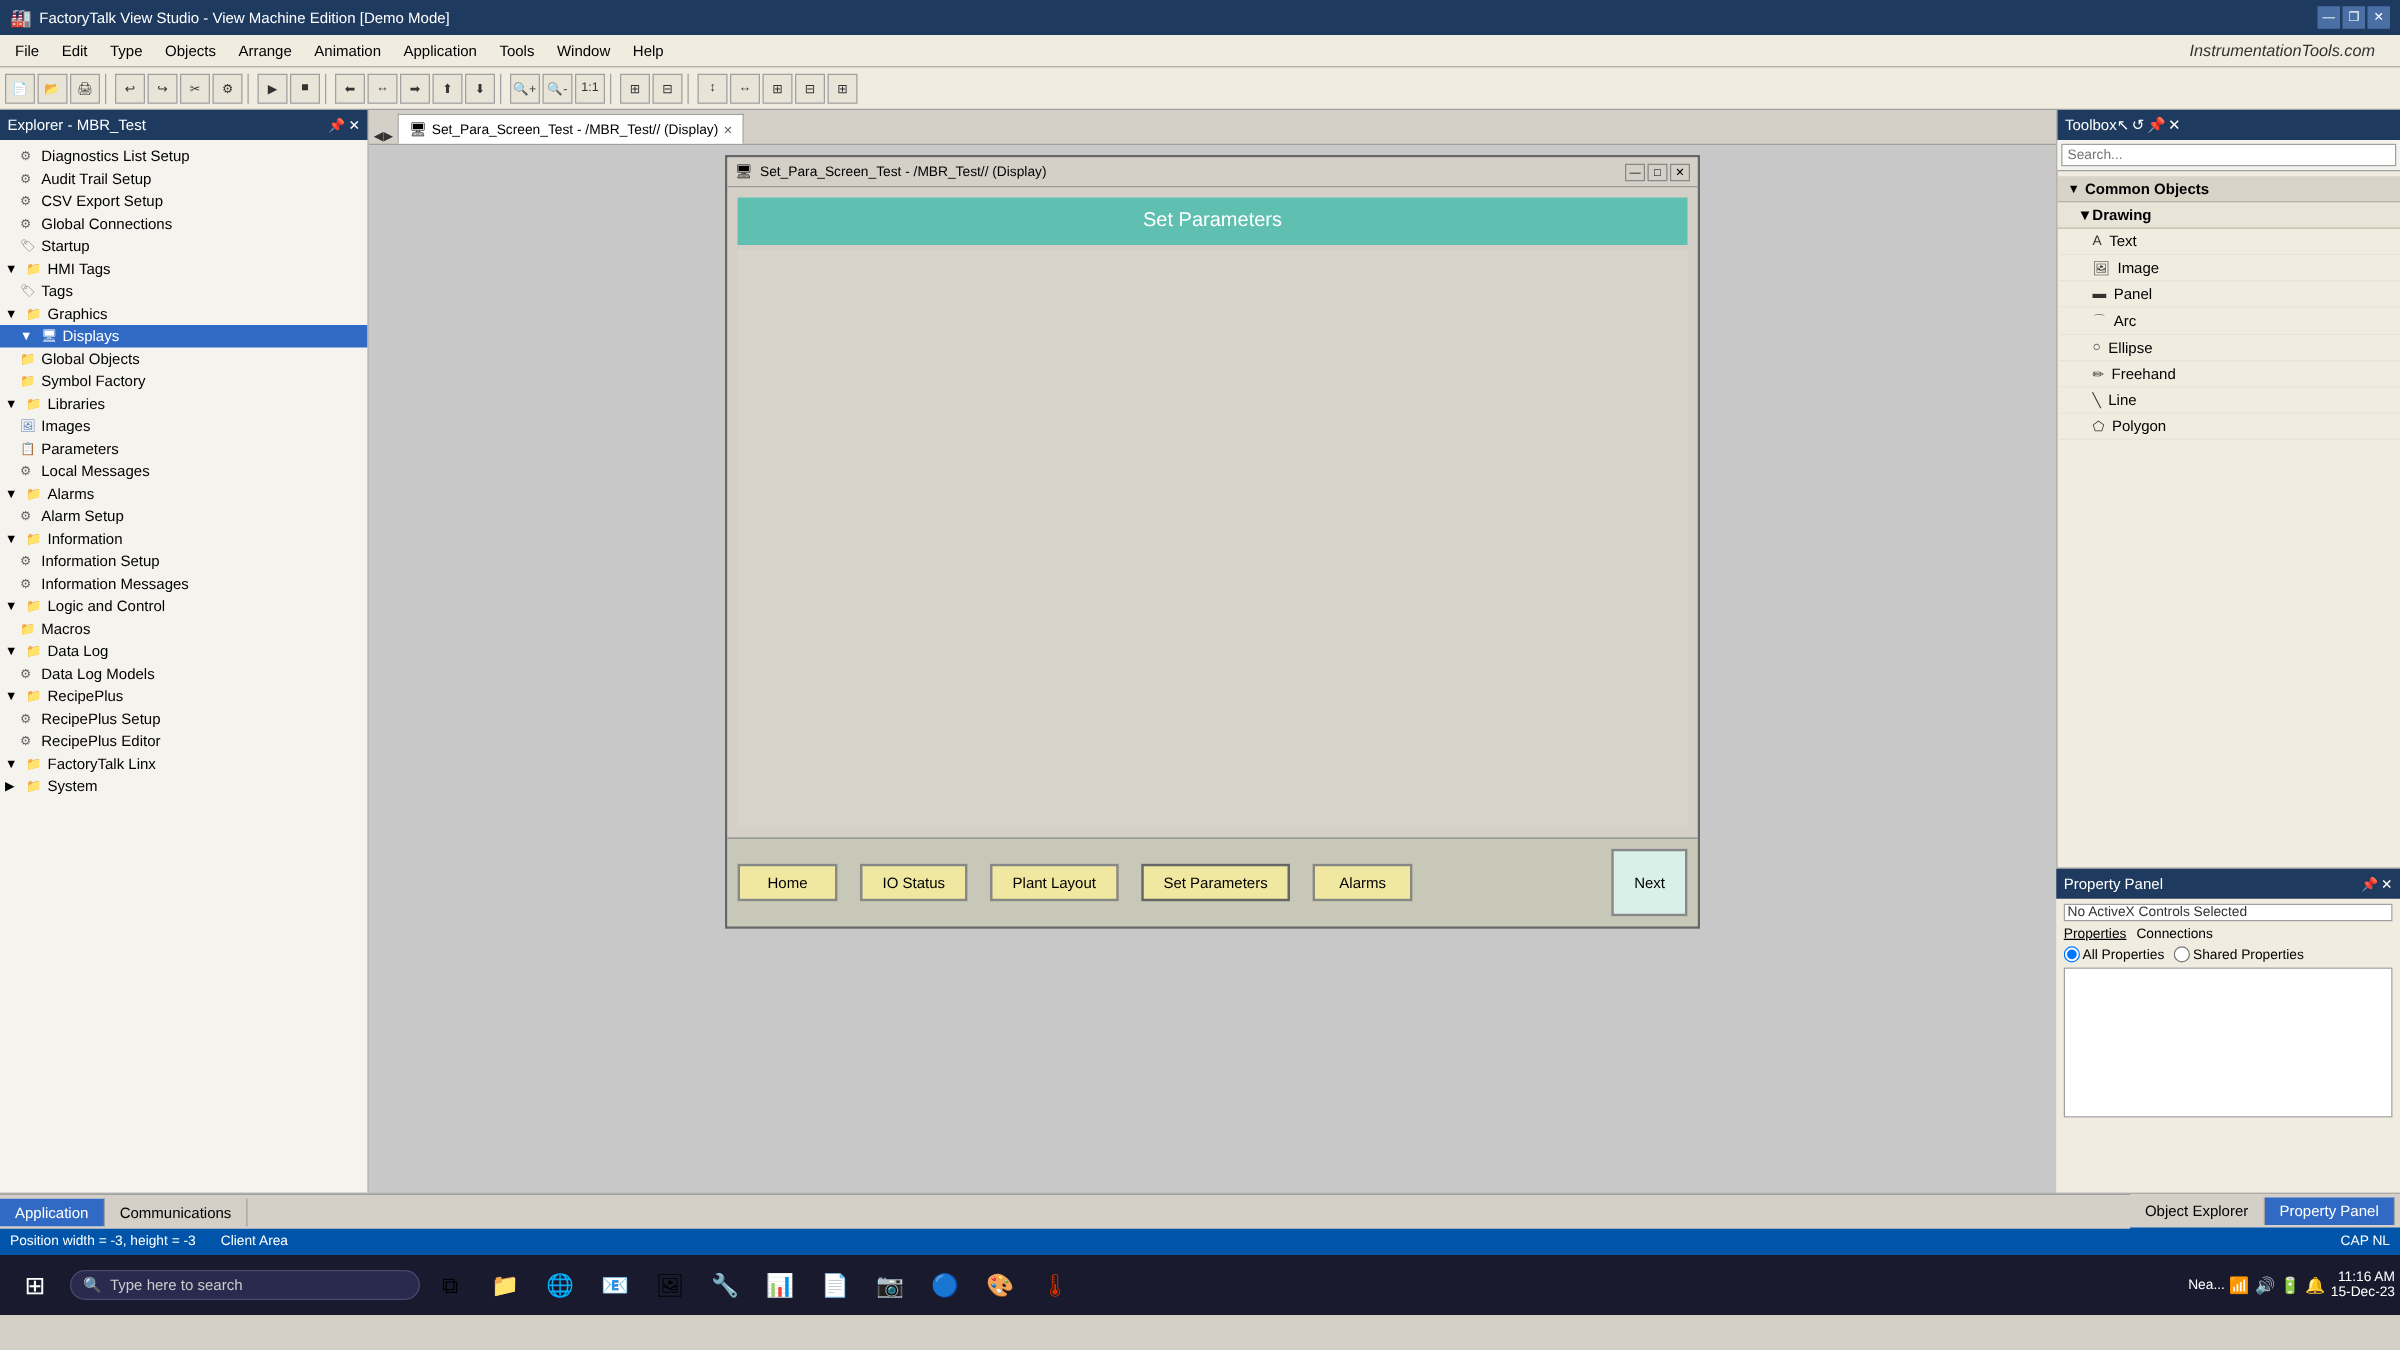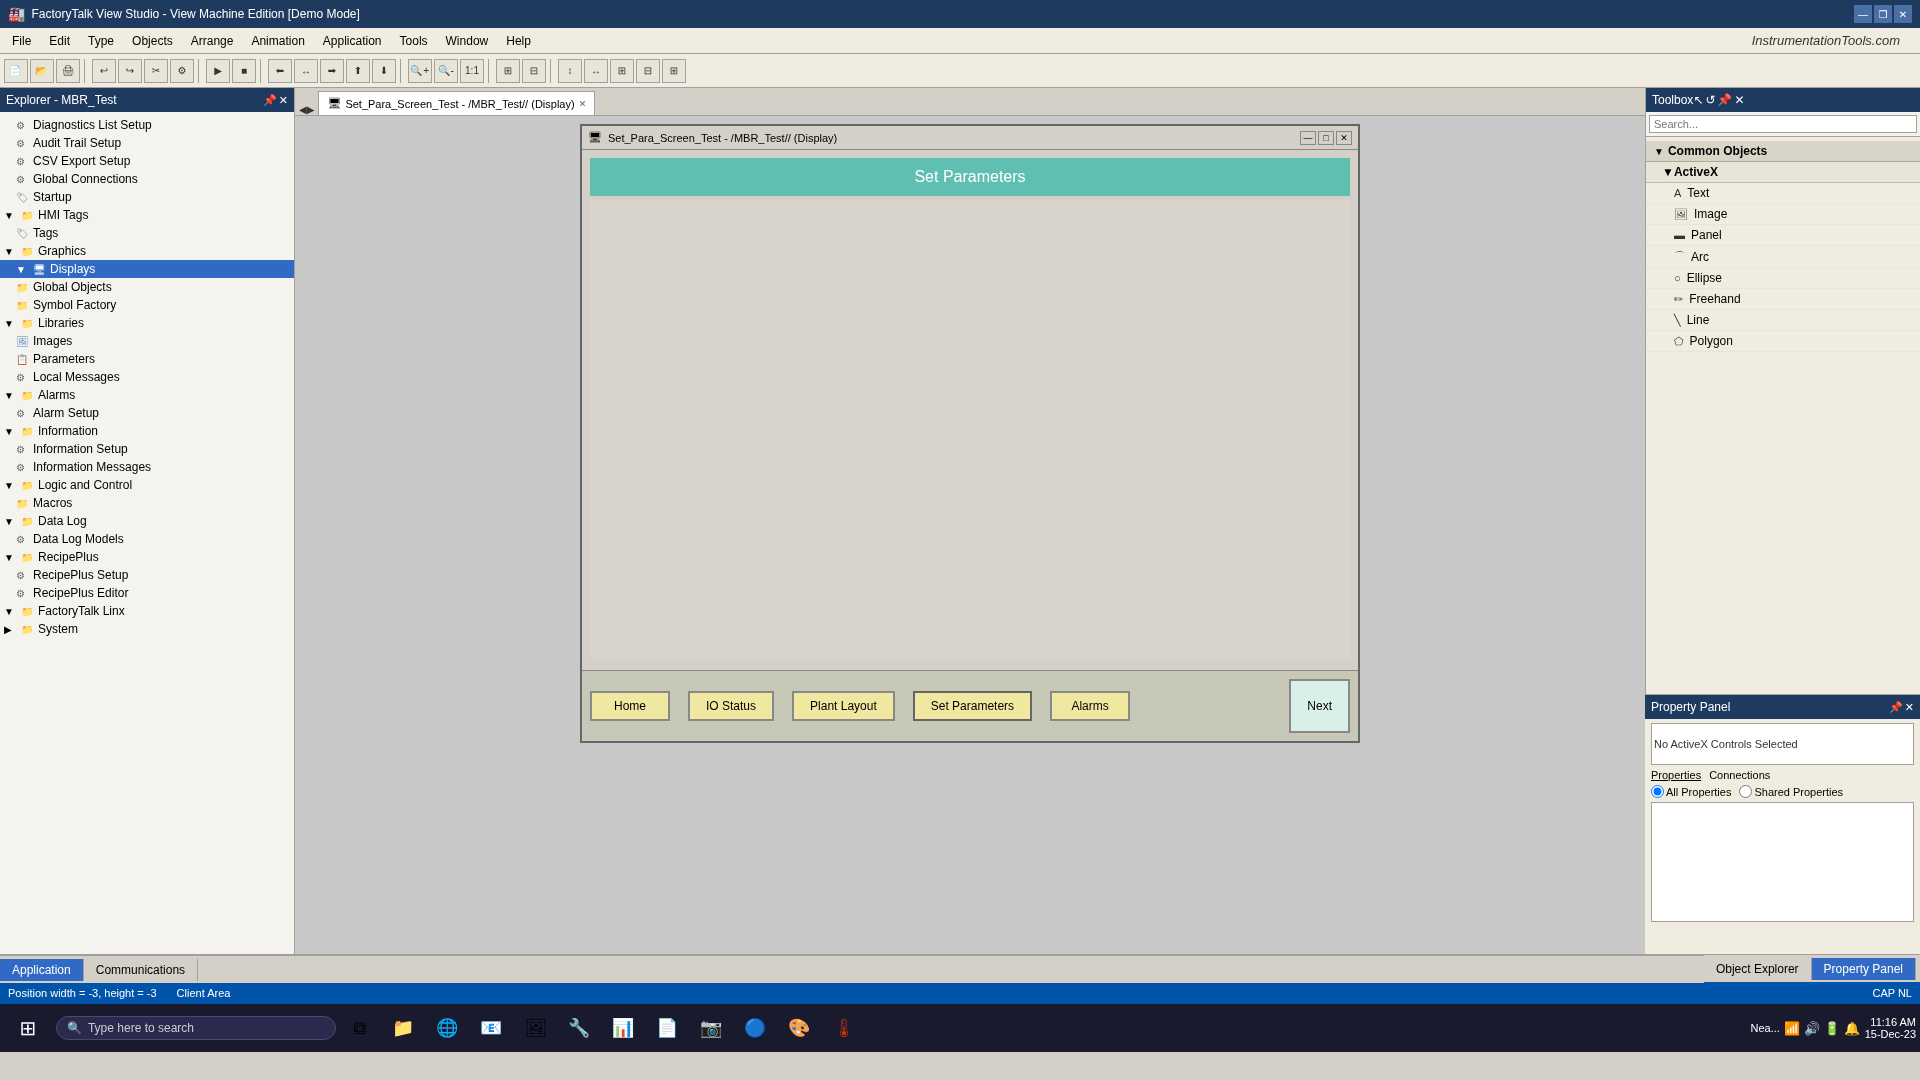--- a/index.html
+++ b/index.html
@@ -279,21 +279,21 @@
       align-items: center;
       justify-content: space-between;
       height: 24px;
     }
     #property-content {
       padding: 4px 6px;
     }
     #no-activex {
       color: #333;
       font-size: 11px;
-      padding: 14px 2px;
+      padding: 0 2px;
       border: 1px solid #a0a0a0;
       background: white;
       margin-bottom: 4px;
     }
     #prop-tabs {
       display: flex;
       gap: 8px;
       margin-bottom: 4px;
     }
     .prop-tab { font-size: 11px; cursor: pointer; }
@@ -556,21 +556,21 @@
       <div id="toolbox-search">
         <input type="text" placeholder="Search..." style="">
       </div>
       <div id="toolbox-content">
         <div class="toolbox-section-header">
           <span class="arrow">▼</span>
           <span>Common Objects</span>
         </div>
         <div class="toolbox-sub-header">
           <span class="arrow">▼</span>
-          <span>ActiveX</span>
+          <span>Drawing</span>
         </div>
         <div class="toolbox-item">
           <span class="toolbox-item-icon">A</span>
           <span>Text</span>
         </div>
         <div class="toolbox-item">
           <span class="toolbox-item-icon">🖼</span>
           <span>Image</span>
         </div>
         <div class="toolbox-item">

